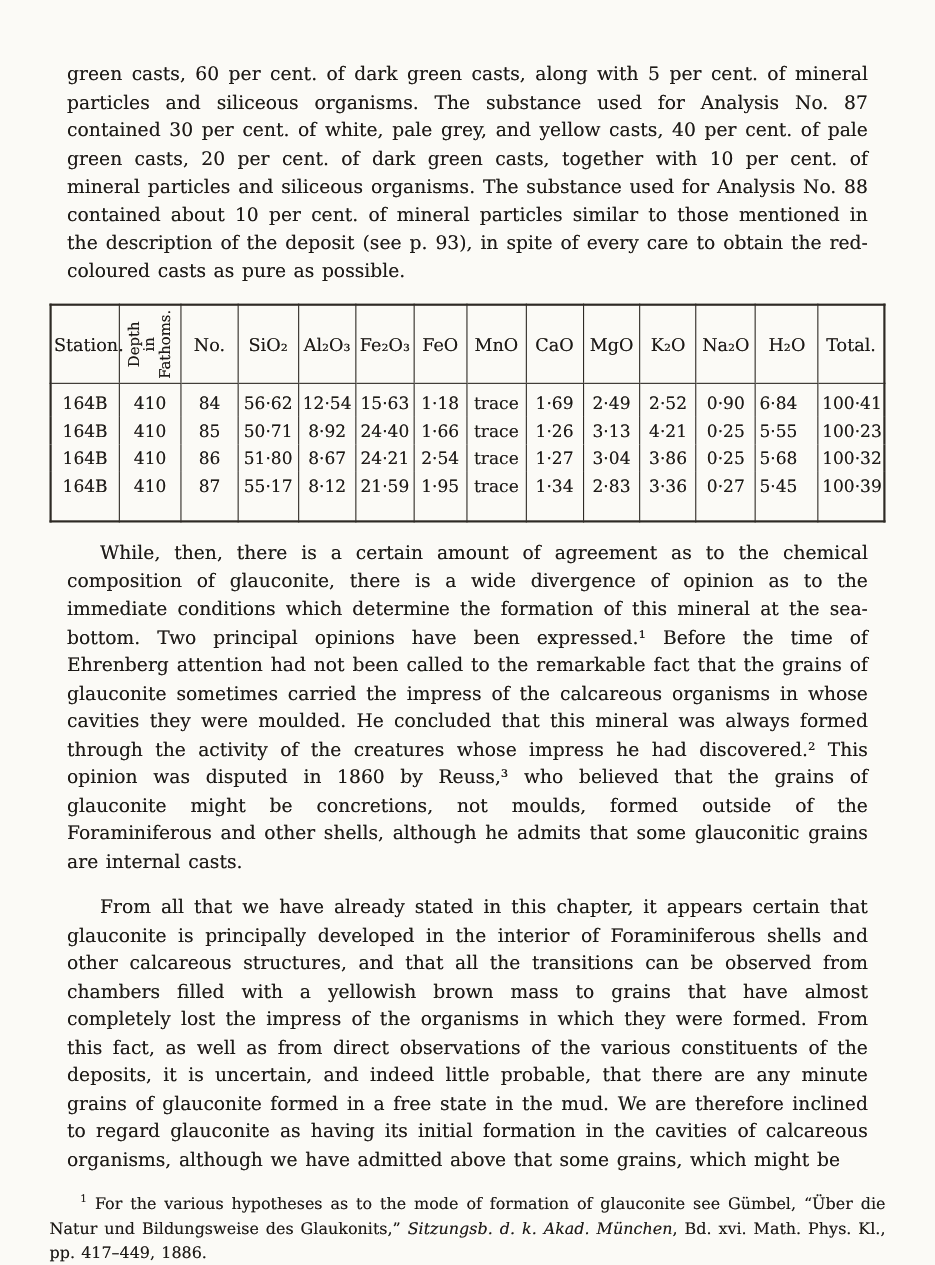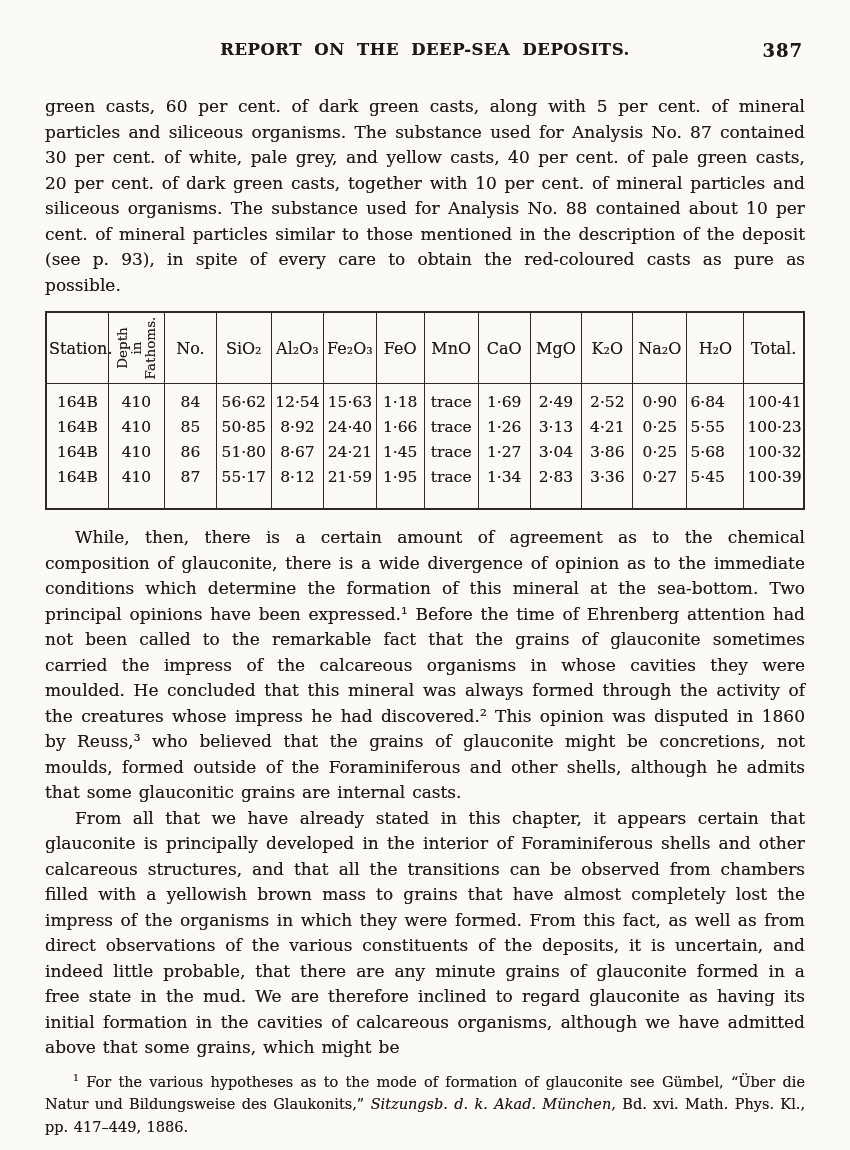--- a/index.html
+++ b/index.html
@@ -35,21 +35,21 @@
   .page-num {
     position: absolute;
     right: 2px;
     top: 0;
     font-weight: 700;
     font-size: 18px;
     letter-spacing: 1px;
   }
   
   .body-text p {
-    margin: 0;
+    margin: 16px;
     font-size: 17px;
     line-height: 25.5px;
     text-align: justify;
     word-spacing: 1.5px;
   }
   .body-text p.indent { text-indent: 30px; }
   
   table.analysis {
     width: 100%;
     border-collapse: collapse;
@@ -124,24 +124,20 @@
     font-size: 9.5px;
     line-height: 0;
   }
   .footnote i { font-style: italic; }
 </style>
 </head>
 <body>
 
 <div class="page">
 
-  <div class="head-row">
-    <span class="head-title">REPORT ON THE DEEP-SEA DEPOSITS.</span>
-    <span class="page-num">387</span>
-  </div>
 
   <div class="body-text">
     <p>green casts, 60 per cent. of dark green casts, along with 5 per cent. of mineral particles and siliceous organisms.  The substance used for Analysis No. 87 contained 30 per cent. of white, pale grey, and yellow casts, 40 per cent. of pale green casts, 20 per cent. of dark green casts, together with 10 per cent. of mineral particles and siliceous organisms.  The substance used for Analysis No. 88 contained about 10 per cent. of mineral particles similar to those mentioned in the description of the deposit (see p. 93), in spite of every care to obtain the red-coloured casts as pure as possible.</p>
   </div>
 
   <table class="analysis">
     <colgroup>
       <col class="c-station">
         <col class="c-depth">
         <col class="c-no">
@@ -197,40 +193,40 @@
           <td>2·49</td>
           <td>2·52</td>
           <td>0·90</td>
           <td>6·84</td>
           <td>100·41</td>
         </tr>
         <tr>
           <td>164B</td>
           <td>410</td>
           <td>85</td>
-          <td>50·85</td>
+          <td>50·71</td>
           <td>8·92</td>
           <td>24·40</td>
           <td>1·66</td>
           <td>trace</td>
           <td>1·26</td>
           <td>3·13</td>
           <td>4·21</td>
           <td>0·25</td>
           <td>5·55</td>
           <td>100·23</td>
         </tr>
         <tr>
           <td>164B</td>
           <td>410</td>
           <td>86</td>
           <td>51·80</td>
           <td>8·67</td>
           <td>24·21</td>
-          <td>1·45</td>
+          <td>2·54</td>
           <td>trace</td>
           <td>1·27</td>
           <td>3·04</td>
           <td>3·86</td>
           <td>0·25</td>
           <td>5·68</td>
           <td>100·32</td>
         </tr>
         <tr>
           <td>164B</td>

